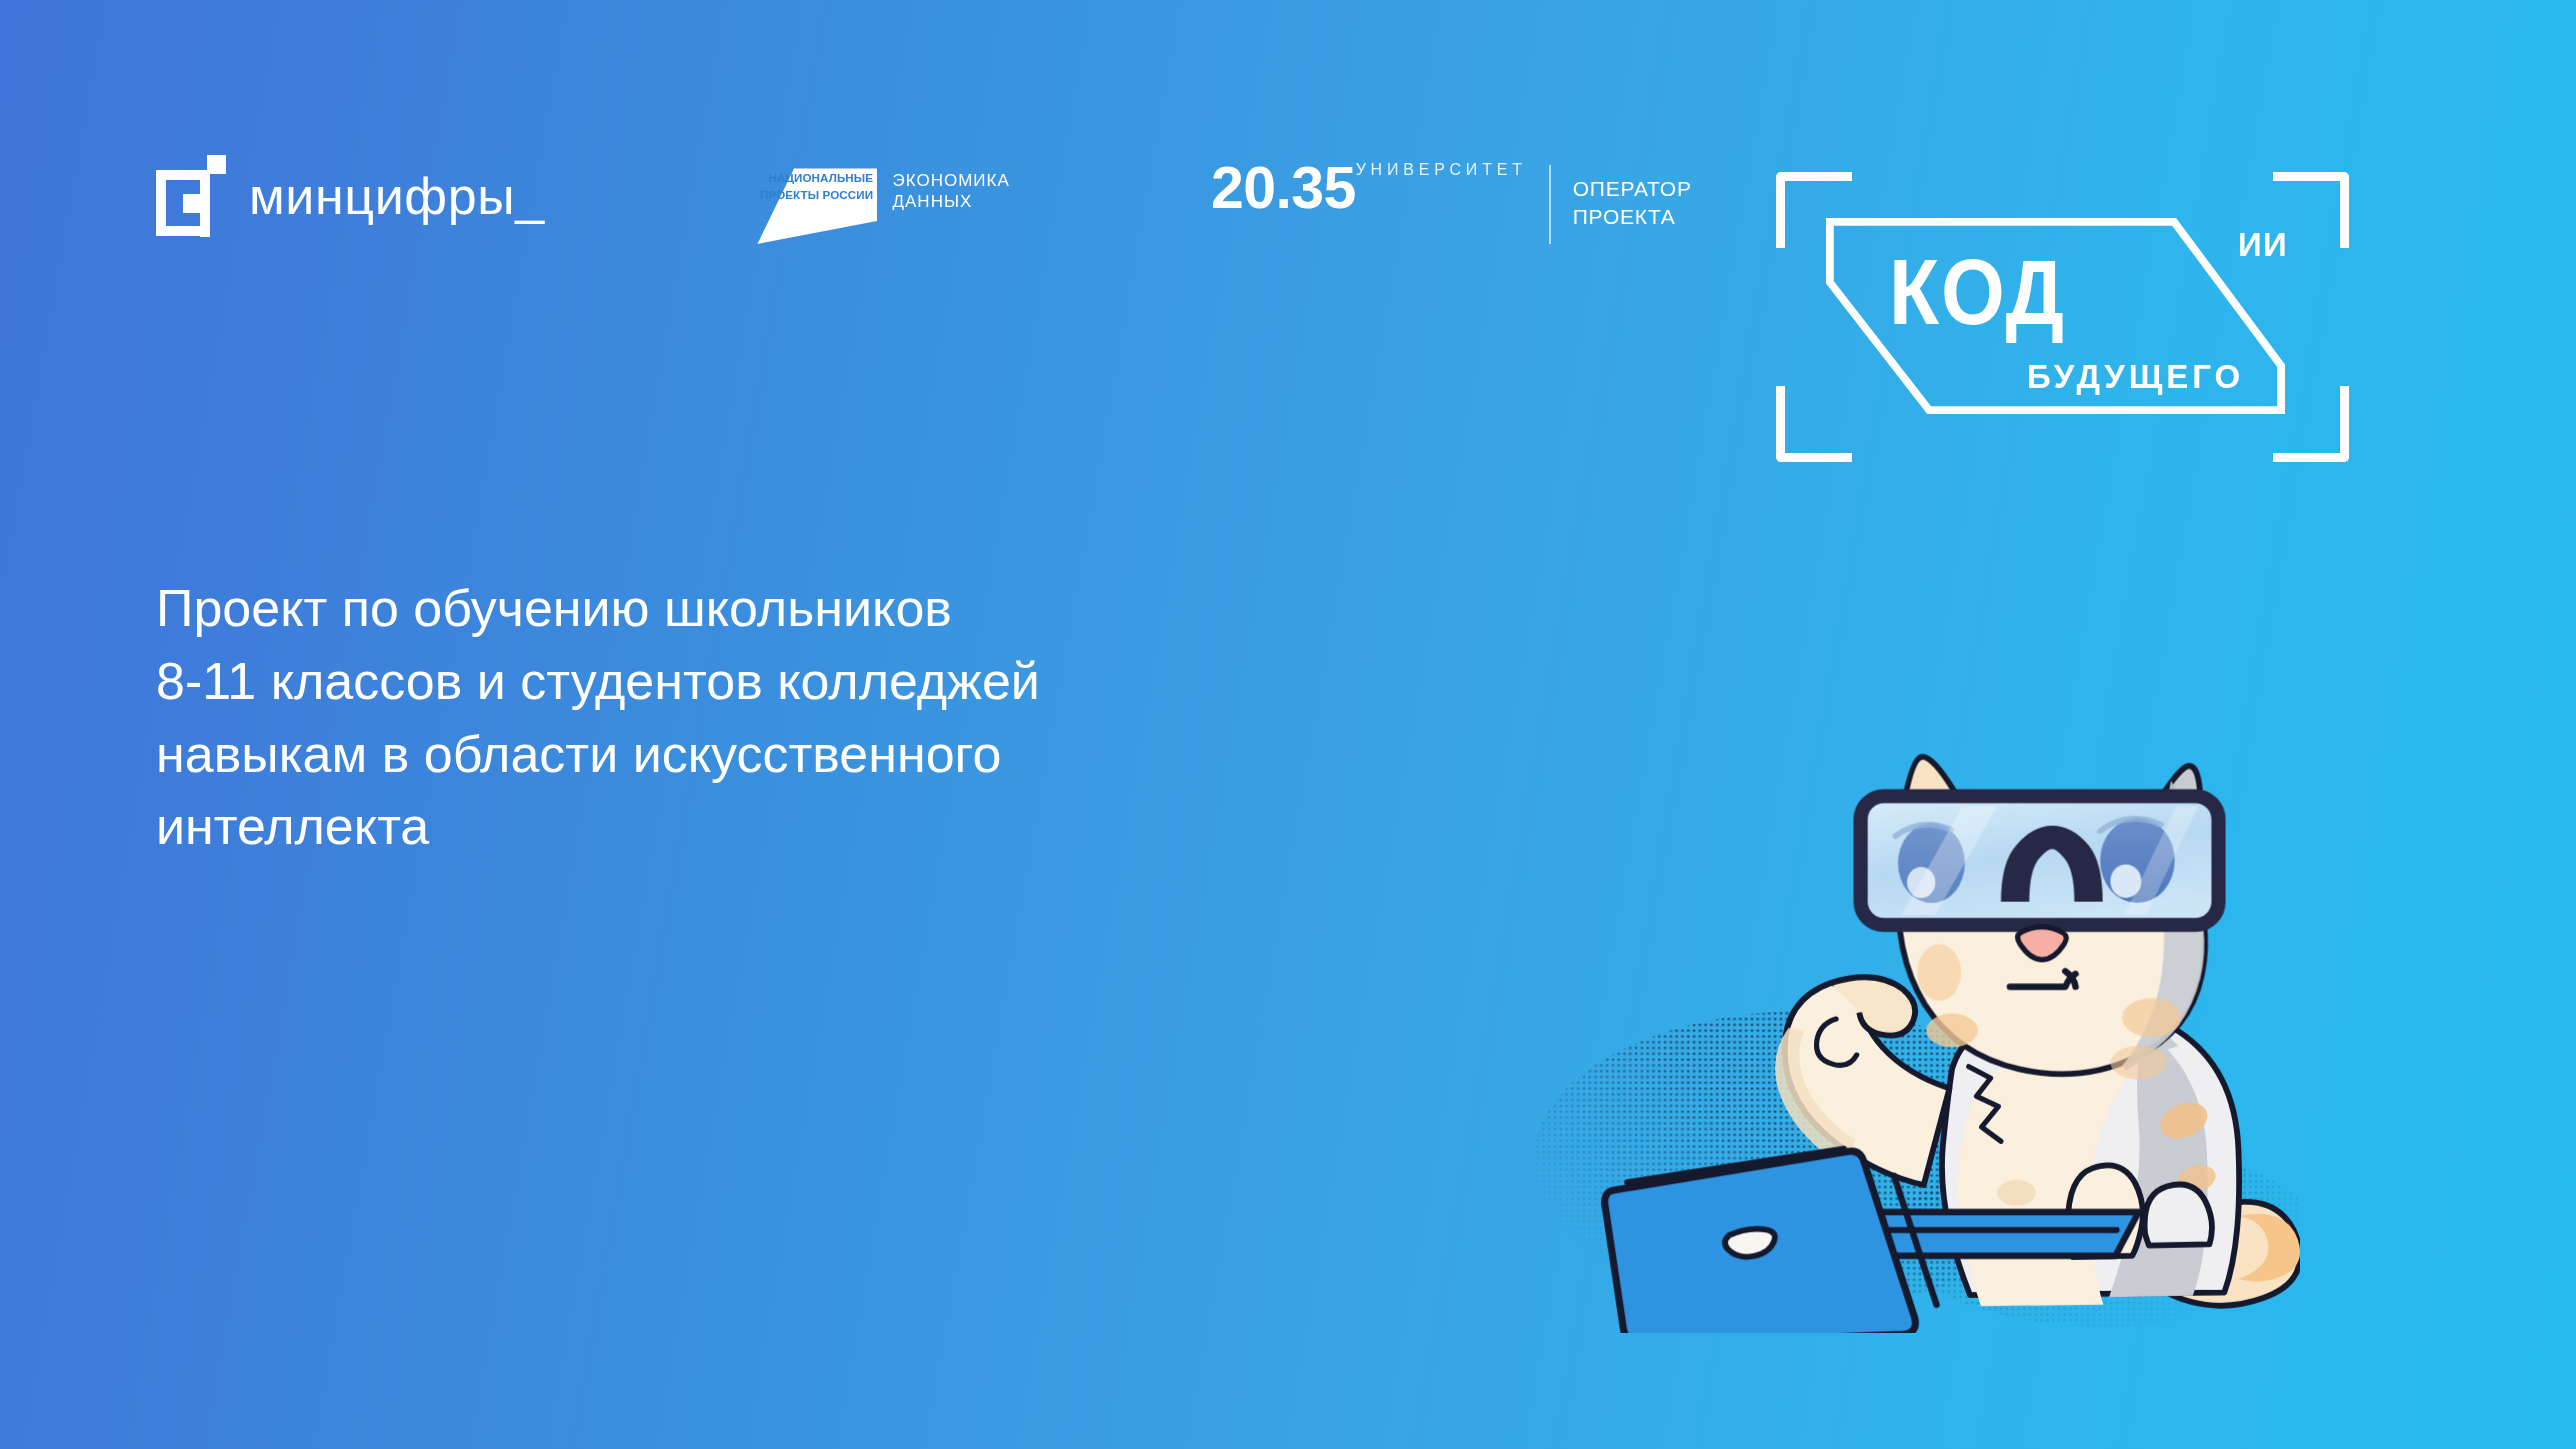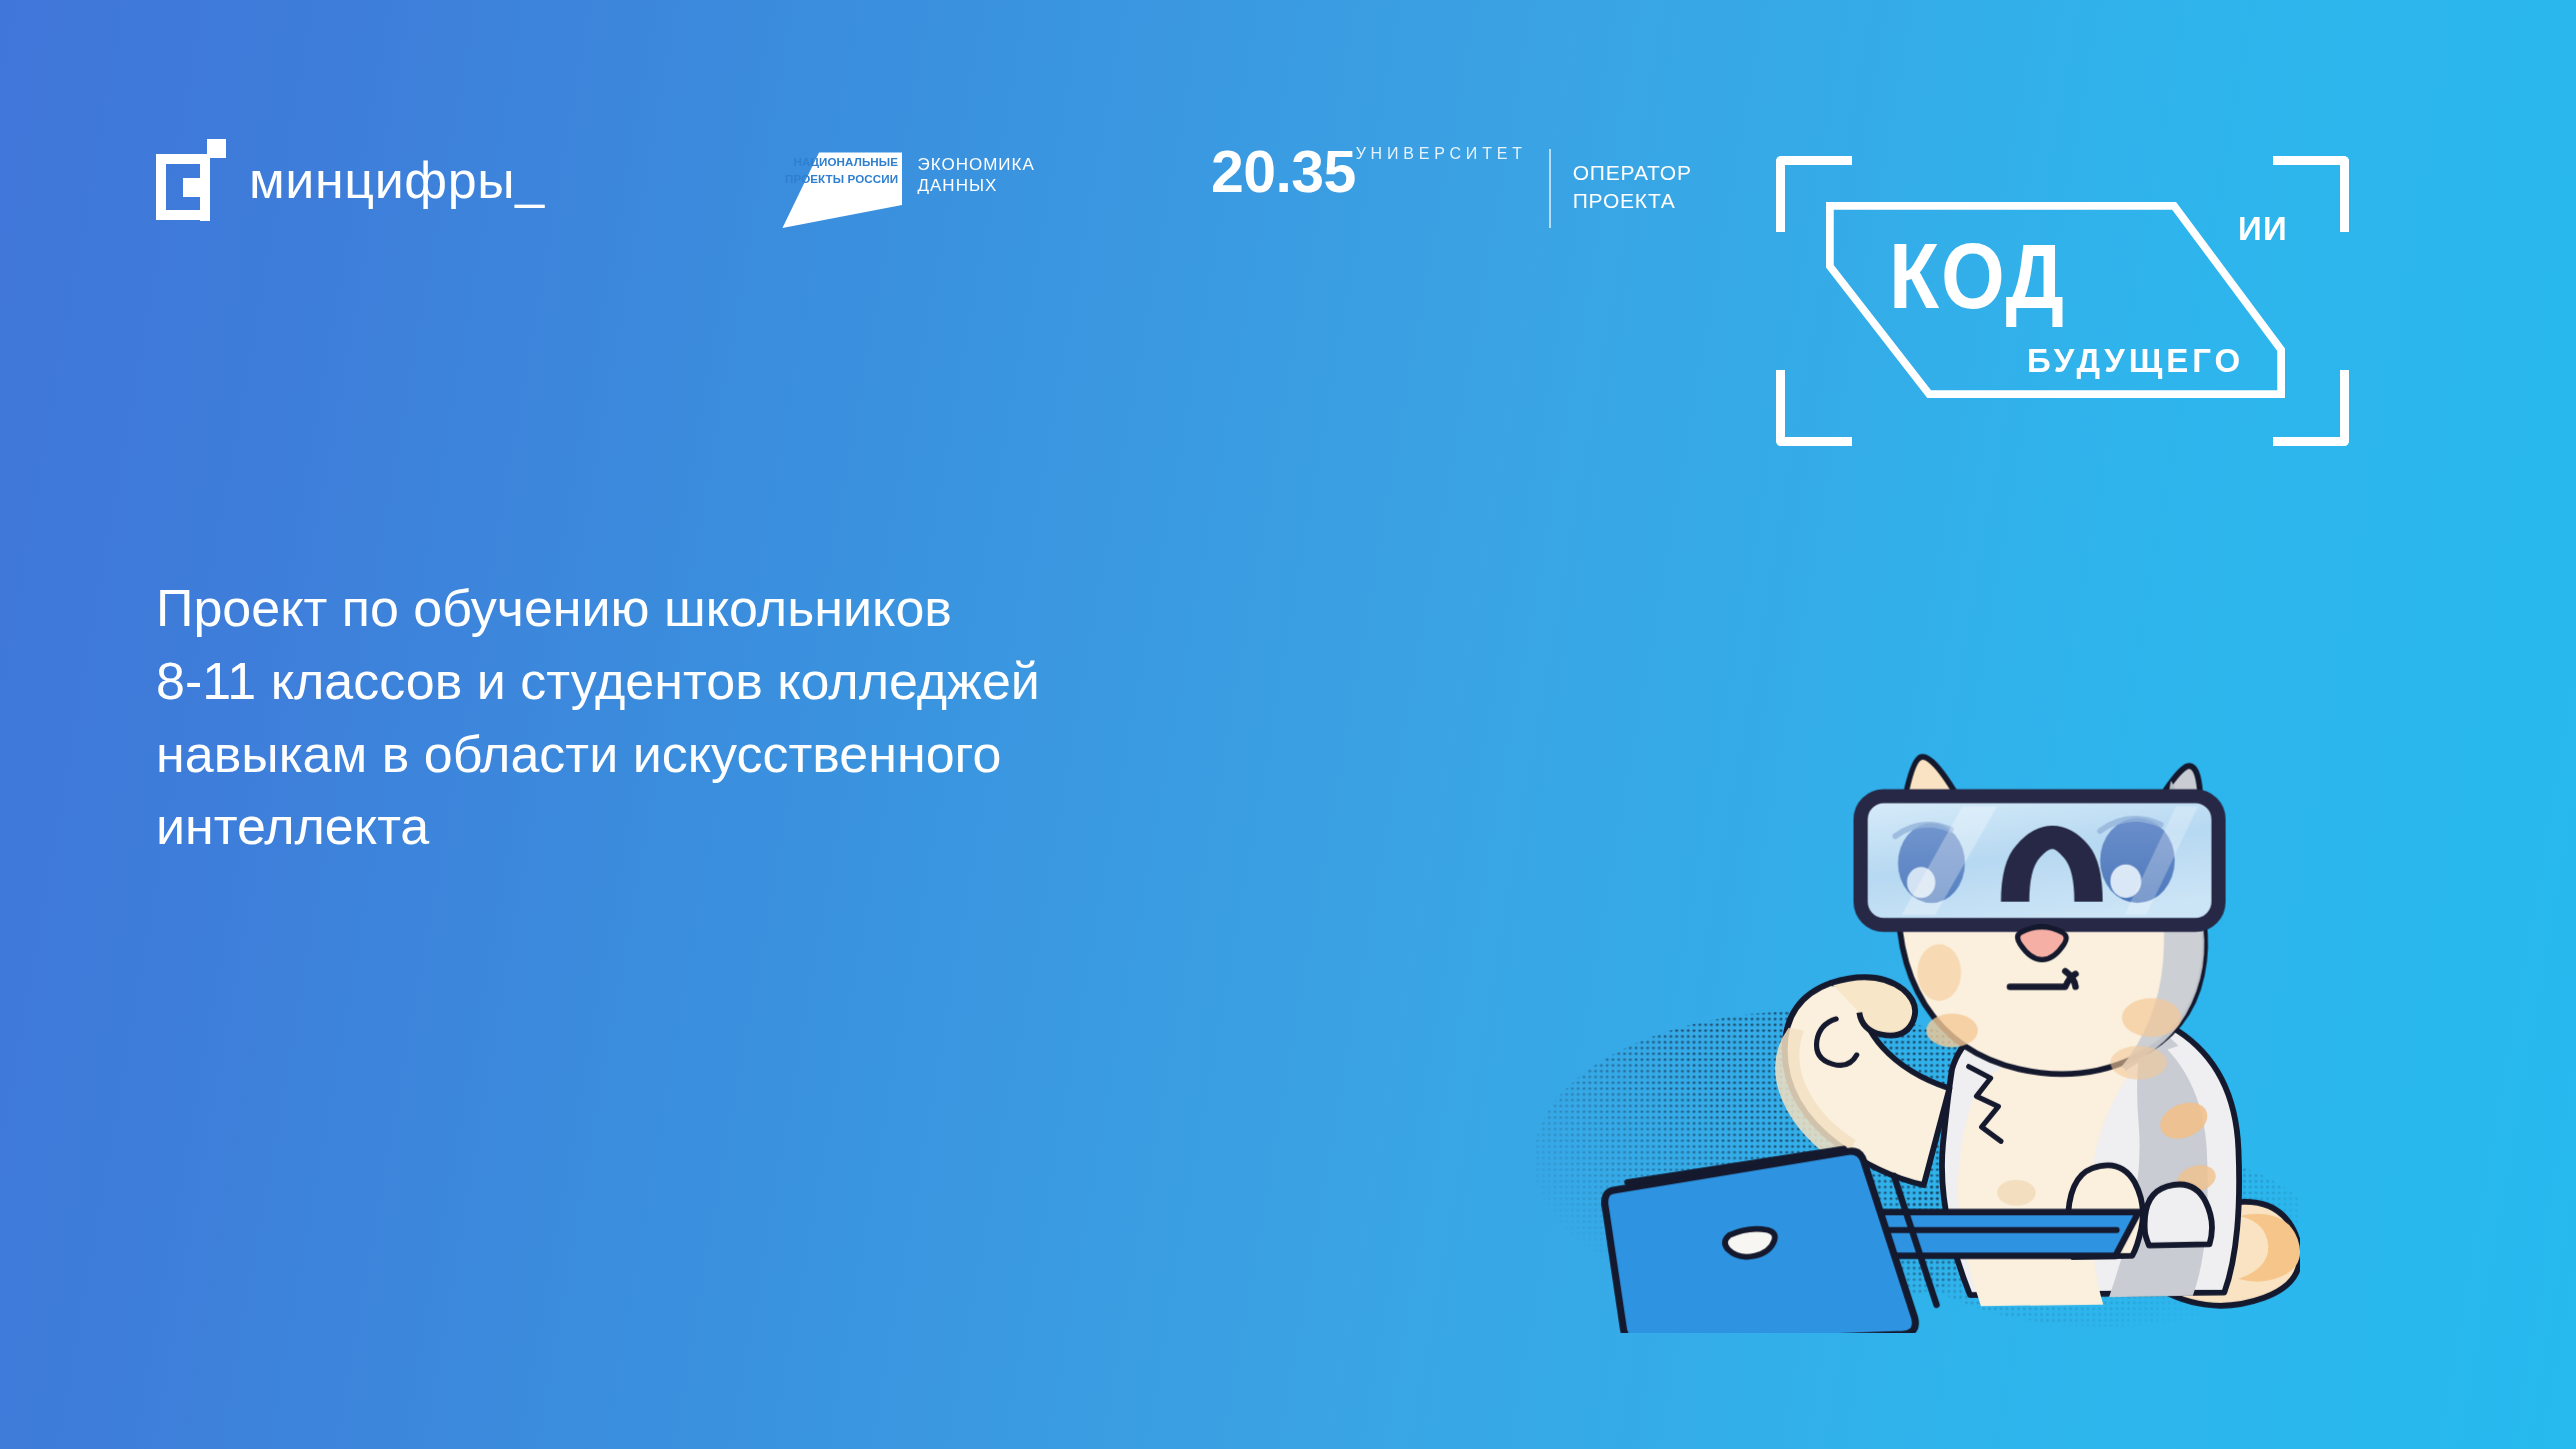--- a/index.html
+++ b/index.html
@@ -13,21 +13,21 @@
     height: 1449px;
     overflow: hidden;
     background: linear-gradient(100deg, #4076D9 0%, #3E7DDA 12%, #3A90DE 32%, #3AA3E4 55%, #2FB4EC 78%, #26BAEF 100%);
     font-family: "Liberation Sans", sans-serif;
     -webkit-font-smoothing: antialiased;
   }
 
   
   .logo-bar {
     position: absolute;
-    top: 0; left: 0;
+    top: 16px; left: 0;
     width: 2248px;
     height: 309px;
     text-decoration: underline;
   }
 
   
   .mincifry {
     position: absolute;
     left: 156px;
     top: 137px;
@@ -78,21 +78,20 @@
   }
 
   
   .npr {
     position: absolute;
     left: 755px;
     top: 146px;
     display: flex;
     align-items: flex-start;
     height: 84px;
-    margin-left: 25px;
   }
   .npr-flag {
     position: relative;
     width: 122px;
     height: 82px;
     flex: 0 0 auto;
   }
   .npr-flag .wedge {
     position: absolute;
     inset: 0;

